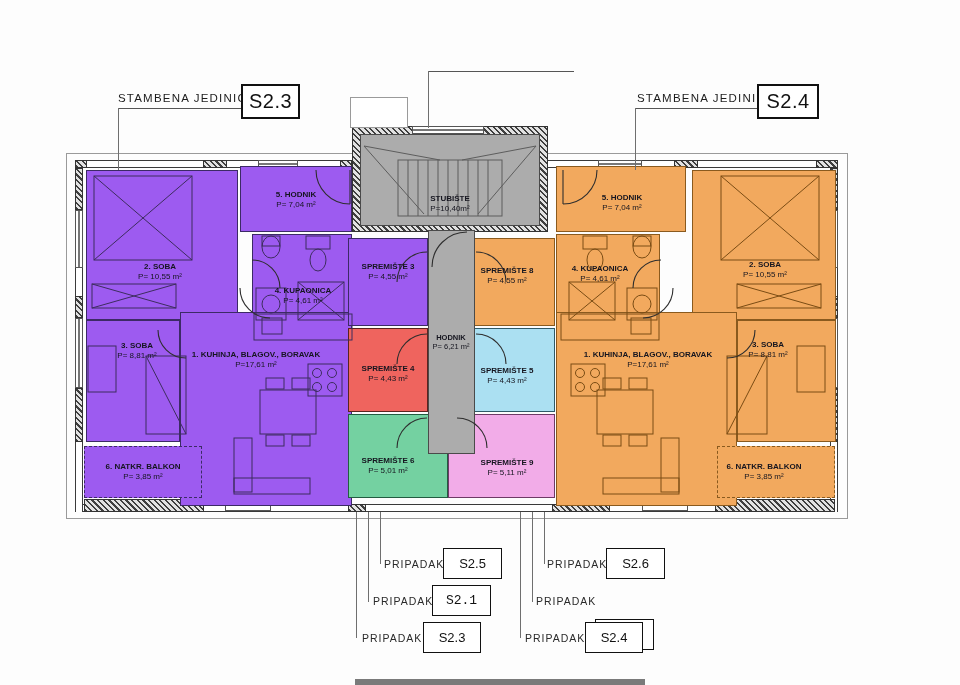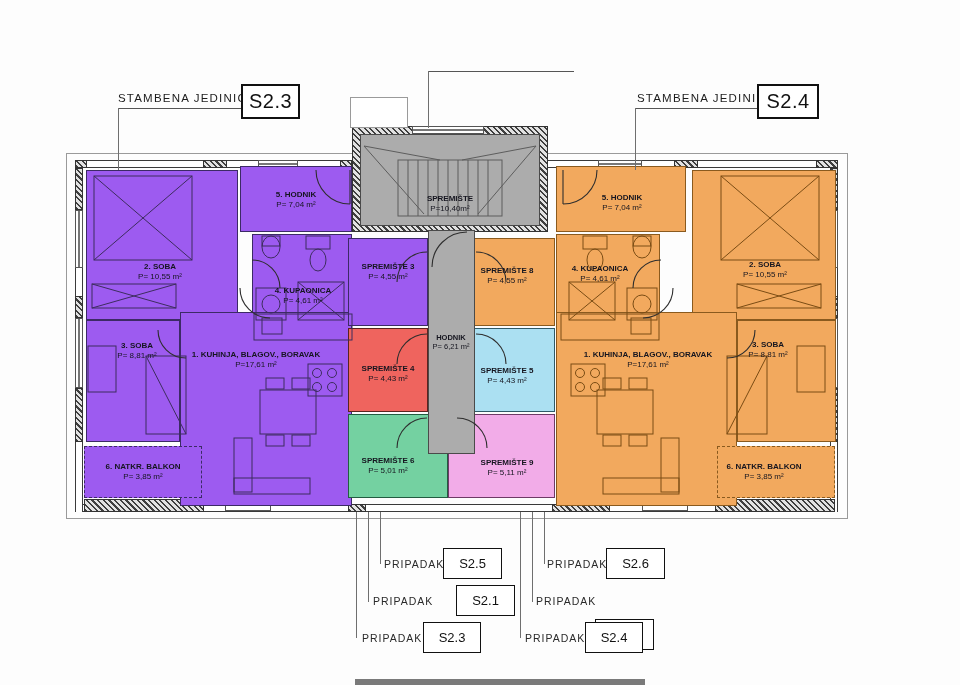--- a/index.html
+++ b/index.html
@@ -256,21 +256,21 @@
     <span>3. SOBA</span>
     <span class="a">P= 8,81 m²</span></div>
   <div class="lbl" style="left:648px;top:360px;">
     <span>1. KUHINJA, BLAGOV., BORAVAK</span>
     <span class="a">P=17,61 m²</span></div>
   <div class="lbl" style="left:764px;top:472px;">
     <span>6. NATKR. BALKON</span>
     <span class="a">P= 3,85 m²</span></div>
 
   <div class="lbl" style="left:450px;top:204px;">
-    <span>SPREMIŠTE</span>
+    <span>STUBIŠTE</span>
     <span class="a">P=10,40m²</span></div>
   <div class="lbl" style="left:451px;top:342px;font-size:7.5px;">
     <span>HODNIK</span>
     <span class="a">P= 6,21 m²</span></div>
 
   <div class="lbl" style="left:388px;top:272px;">
     <span>SPREMIŠTE 3</span>
     <span class="a">P= 4,55 m²</span></div>
   <div class="lbl" style="left:507px;top:276px;">
     <span>SPREMIŠTE 8</span>
@@ -291,21 +291,21 @@
   <div class="leader" style="left:356px;top:512px;width:1px;height:126px;"></div>
   <div class="leader" style="left:368px;top:512px;width:1px;height:90px;"></div>
   <div class="leader" style="left:380px;top:512px;width:1px;height:52px;"></div>
   <div class="leader" style="left:520px;top:512px;width:1px;height:126px;"></div>
   <div class="leader" style="left:532px;top:512px;width:1px;height:90px;"></div>
   <div class="leader" style="left:544px;top:512px;width:1px;height:52px;"></div>
 
   <div class="prip" style="left:384px;top:558px;">PRIPADAK</div>
   <div class="pbox" style="left:443px;top:548px;width:57px;height:29px;">S2.5</div>
   <div class="prip" style="left:373px;top:595px;">PRIPADAK</div>
-  <div class="pbox" style="left:456px;top:585px;width:57px;height:29px;">S2.1</div>
+  <div class="pbox" style="left:432px;top:585px;width:57px;height:29px;font-family:Liberation Mono, monospace;">S2.1</div>
   <div class="prip" style="left:362px;top:632px;">PRIPADAK</div>
   <div class="pbox" style="left:423px;top:622px;width:56px;height:29px;">S2.3</div>
 
   <div class="prip" style="left:547px;top:558px;">PRIPADAK</div>
   <div class="pbox" style="left:606px;top:548px;width:57px;height:29px;">S2.6</div>
   <div class="prip" style="left:536px;top:595px;">PRIPADAK</div>
   <div class="pbox" style="left:595px;top:585px;width:57px;height:29px;margin-top:34px;">S2.2</div>
   <div class="prip" style="left:525px;top:632px;">PRIPADAK</div>
   <div class="pbox" style="left:585px;top:622px;width:56px;height:29px;">S2.4</div>
 

